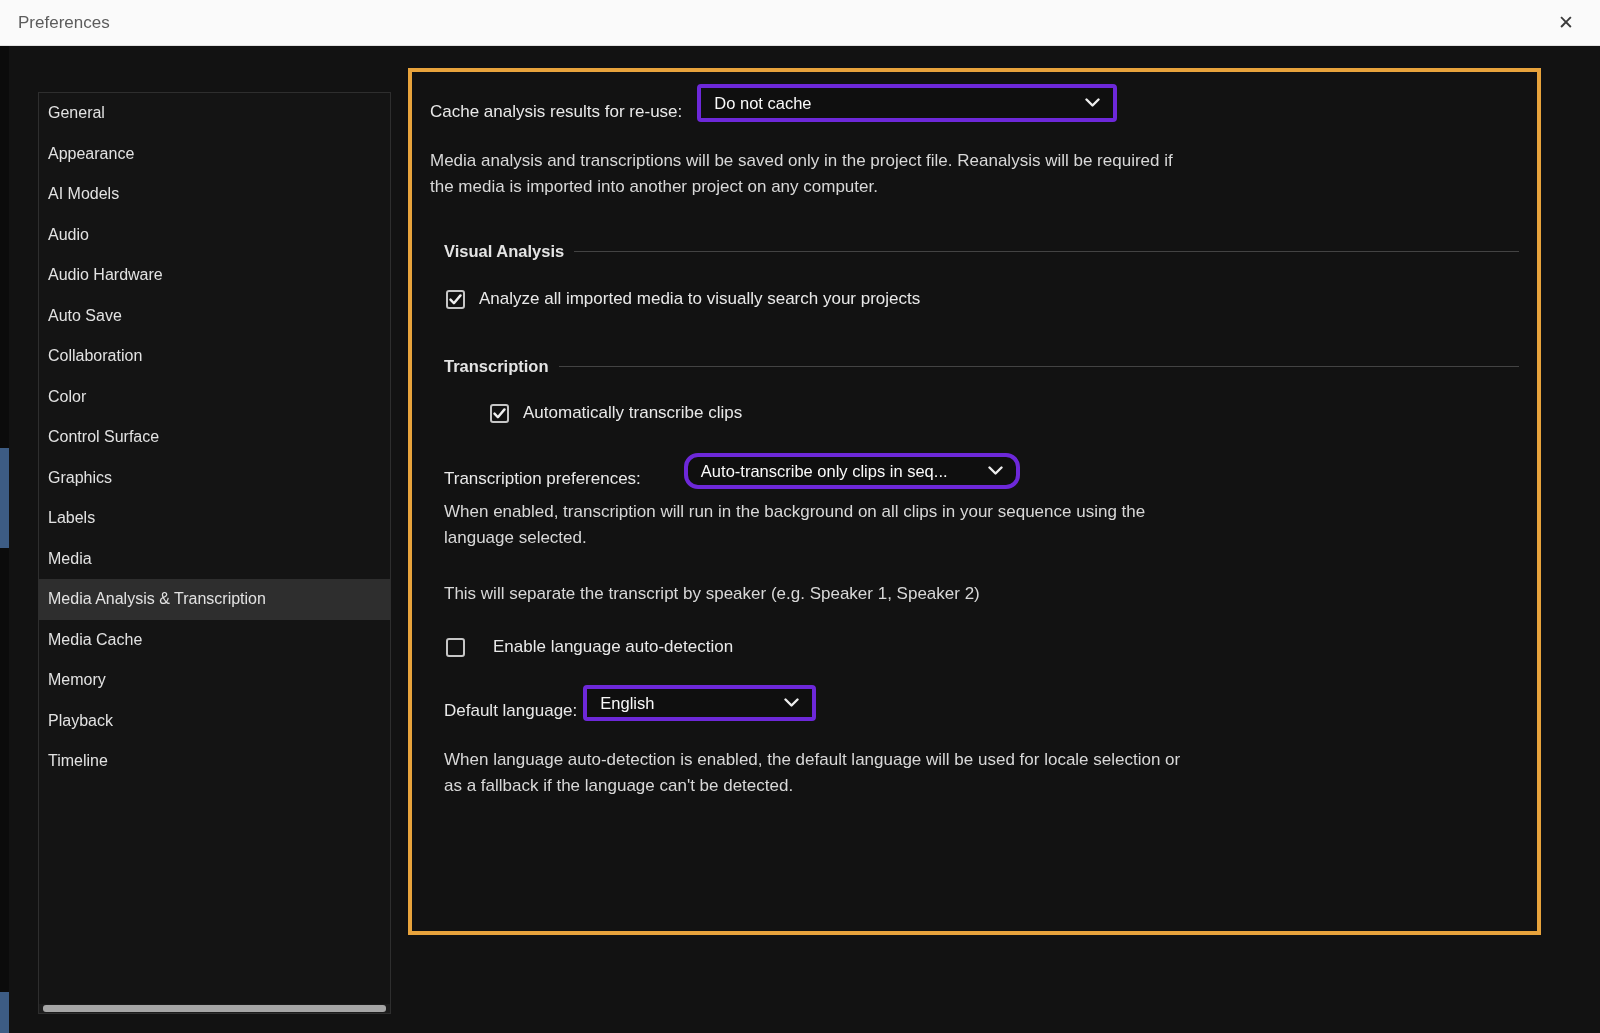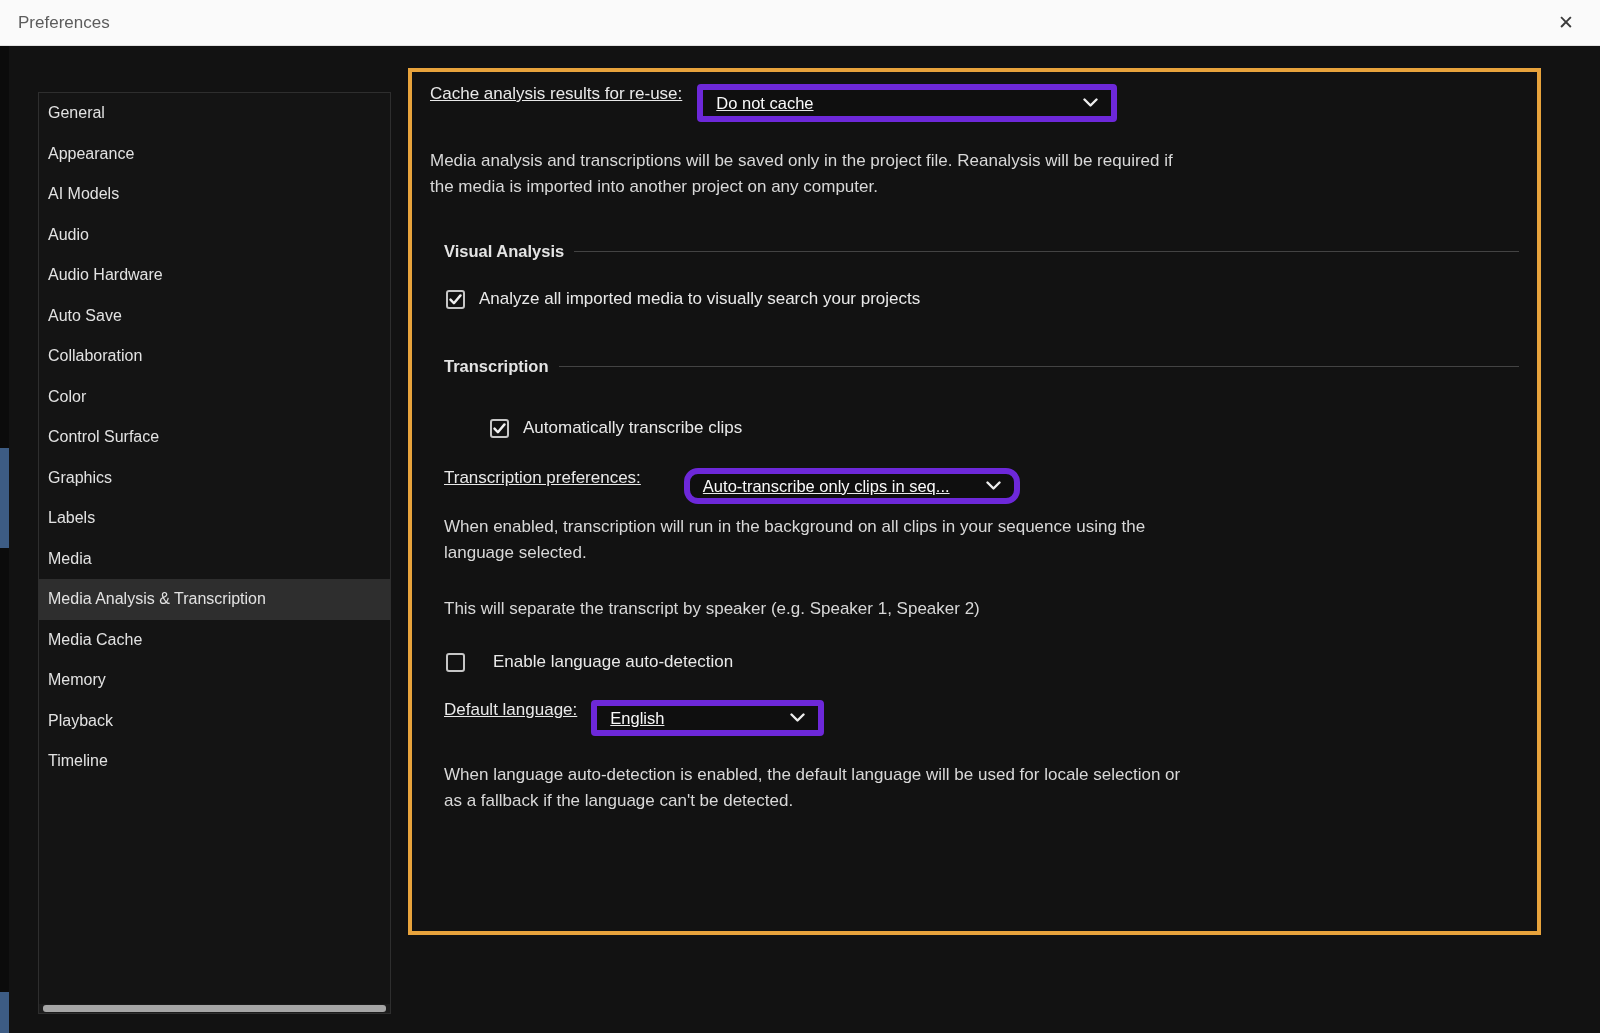--- a/index.html
+++ b/index.html
@@ -52,59 +52,59 @@
     position:absolute; left:1%; top:1px; width:98%; height:7px;
     background:#a6a6a6; border-radius:3px;
   }
 
   
   .content {
     position:absolute; left:408px; top:22px; width:1133px; height:867px;
     border:4px solid #E8A33C;
     padding:12px 18px; color:#e9e9e9; overflow:hidden;
   }
-  .row { display:flex; align-items:flex-start;text-decoration:underline; }
+  .row { display:flex; align-items:flex-end; }
   .lbl { font-size:17px; color:#e9e9e9; }
   .note {
     font-size:17px; line-height:26px; color:#d8d8d8; font-weight:400;
   }
   .indent { margin-left:14px; }
 
   .dropdown {
     display:inline-flex; align-items:center; justify-content:space-between;
-    background:#0f0f0f; border:6px solid #6d28d9; border-radius:4px;
+    background:#0f0f0f; border:4px solid #6d28d9; border-radius:4px;
     height:38px; padding:0 13px; font-size:16.5px; color:#fafafa;
     cursor:default; white-space:nowrap;
   }
   .dropdown .chev { display:inline-flex; margin-left:16px; }
   .w-cache { width:420px; margin-left:15px; }
   .w-pref  { width:336px; margin-left:14px; height:36px;border-radius:14px; }
   .w-spk   { width:336px; margin-left:14px; height:36px; }
-  .w-lang  { width:233px; margin-left:14px; height:36px; }
+  .w-lang  { width:233px; margin-left:6px; height:36px; }
 
   .group-head { display:flex; align-items:center; }
   .group-title { font-size:16.5px; color:#e4e4e4; margin:0 10px 0 14px; white-space:nowrap;font-weight:bold; }
   .group-line { flex:1; border-top:1px solid #434343; height:0; }
 
   .check-row { display:flex; align-items:center; margin-left:16px; }
   .checkbox {
     width:19px; height:19px; border:2px solid #c6c6c6; border-radius:3px;
     background:#121212; display:inline-flex; align-items:center; justify-content:center;
     flex:0 0 auto;
   }
   .checkbox svg { display:none; }
   .checkbox.checked svg { display:block; }
   .check-row .lbl { margin-left:14px; }
 
   
   .mt-note1 { margin-top:26px; max-width:745px; }
   .mt-vagroup { margin-top:42px; }
   .mt-check { margin-top:28px; }
   .mt-tgroup { margin-top:48px; }
-  .mt-auto { margin-top:42px;padding-left:44px; }
+  .mt-auto { margin-top:27px;padding-left:44px; }
   .mt-pref { margin-top:30px;gap:29px; }
   .mt-note2 { margin-top:10px; max-width:770px; }
   .mt-spk { margin-top:28px; }
   .mt-note3 { margin-top:30px; }
   .mt-detect { margin-top:30px;gap:14px; }
   .mt-lang { margin-top:28px; }
   .mt-note4 { margin-top:26px; max-width:740px; }
 </style>
 </head>
 <body>

